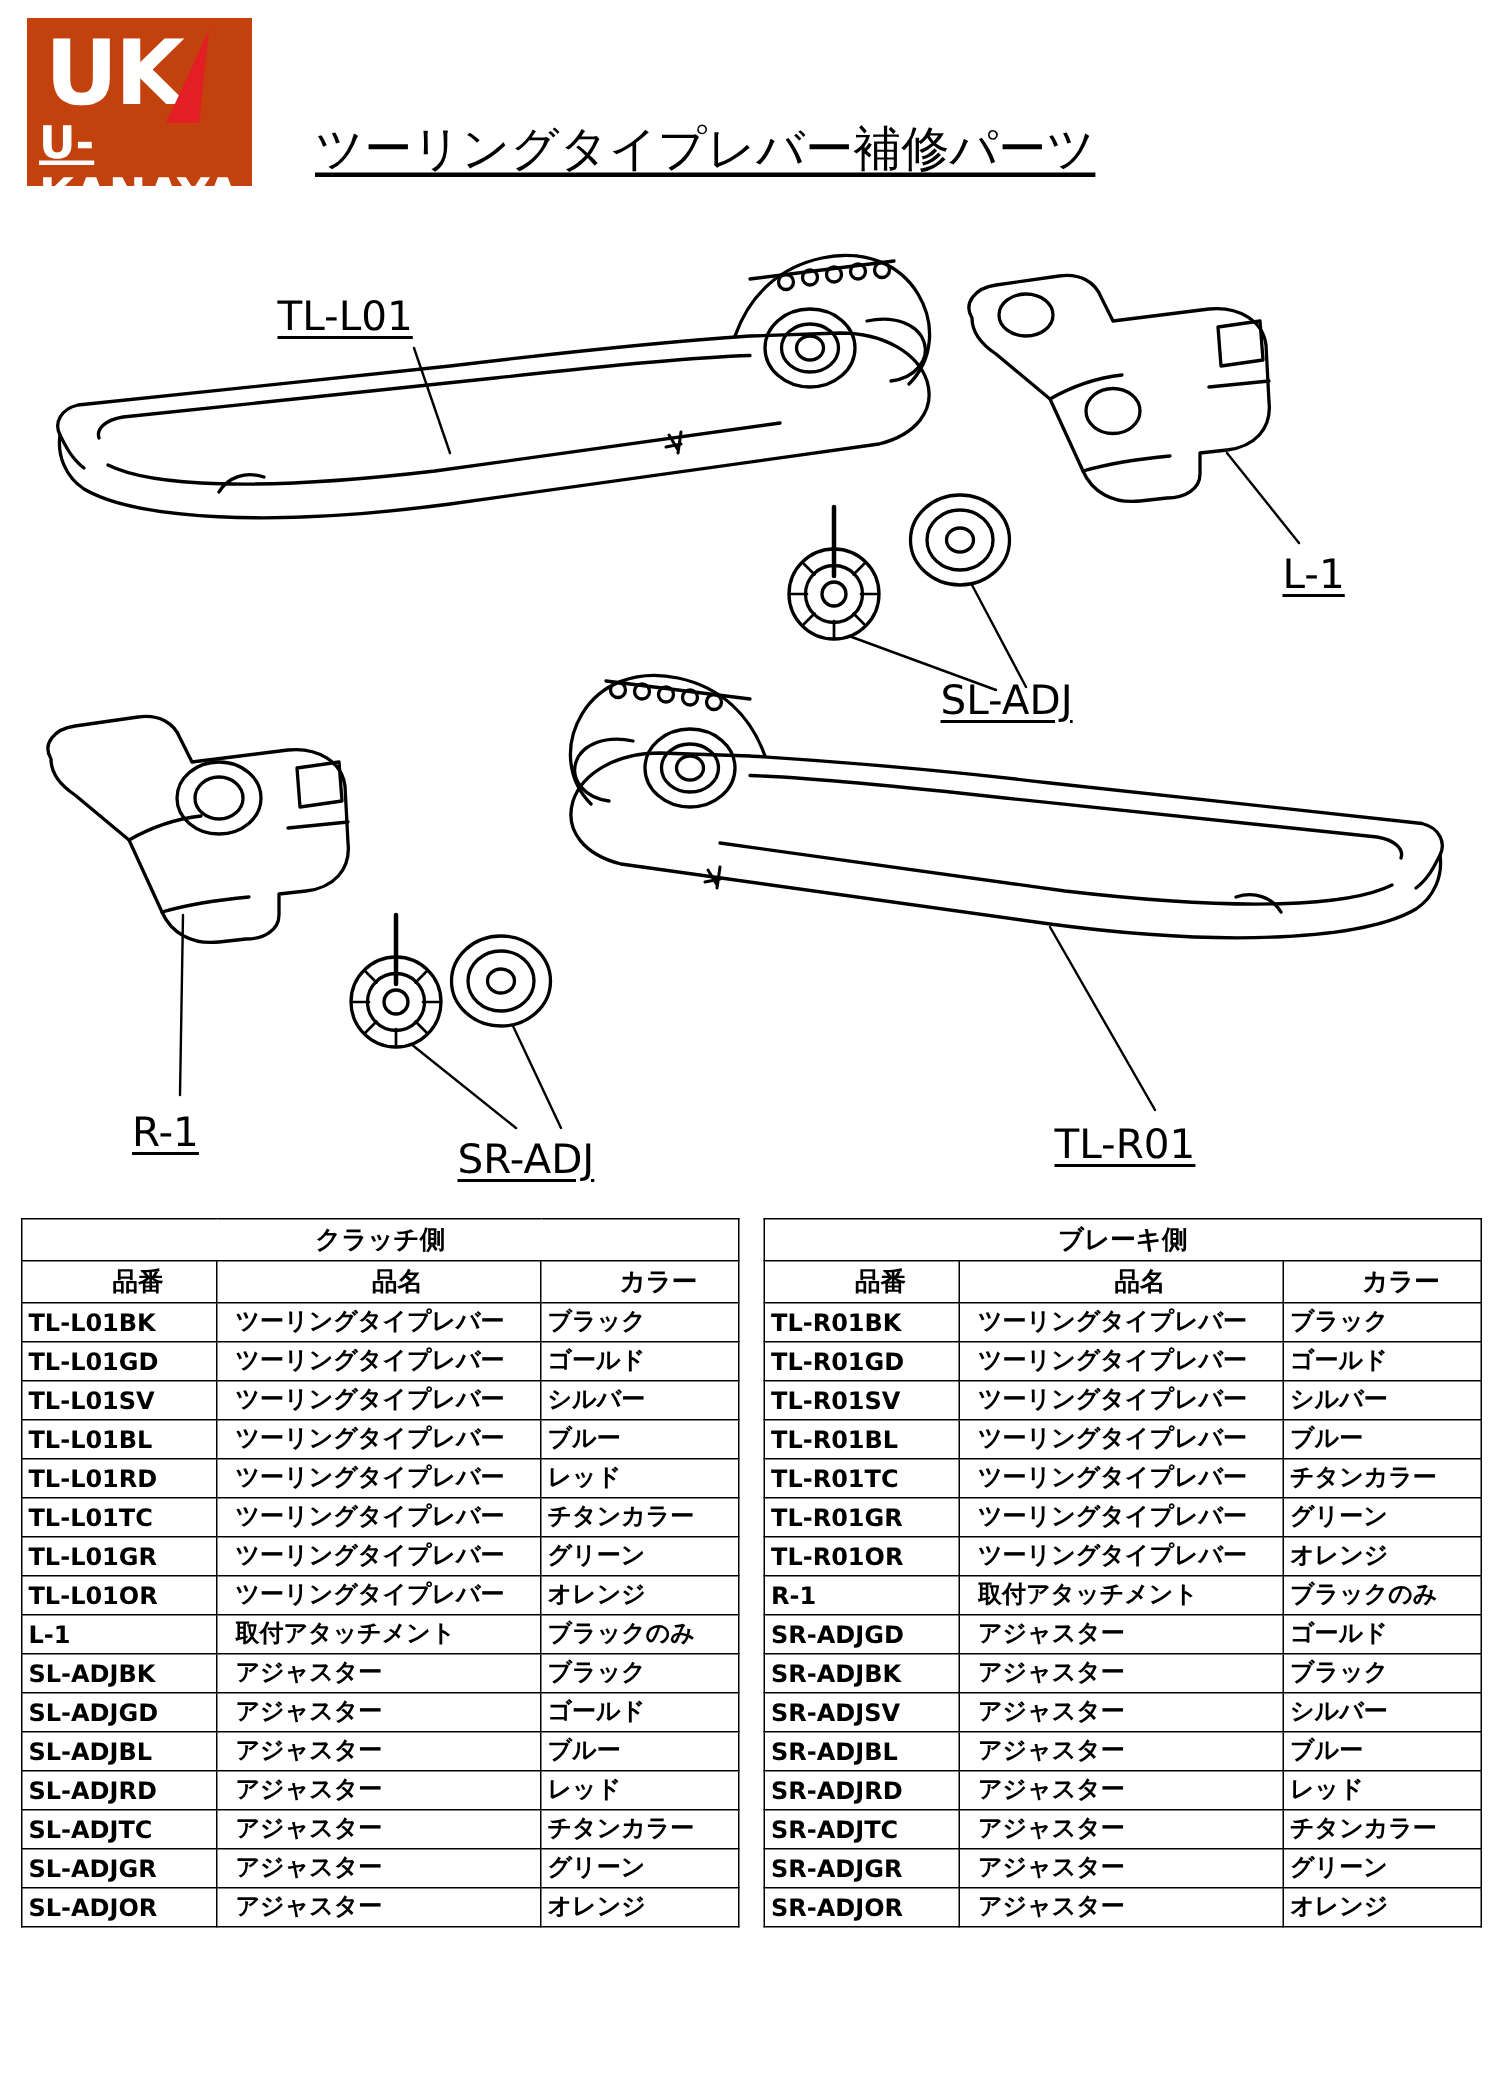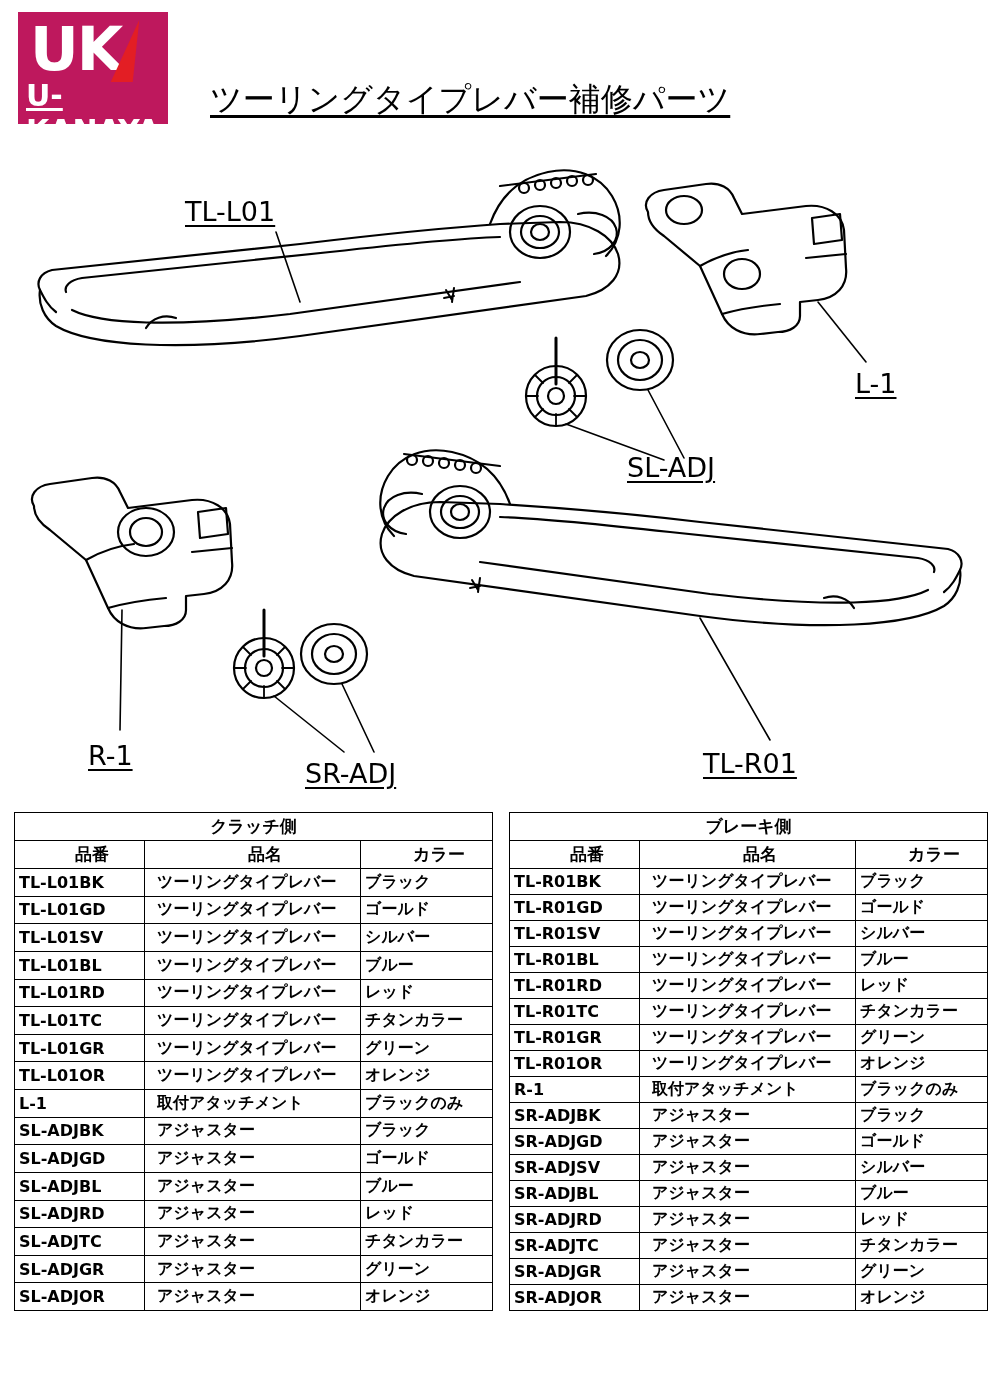--- a/index.html
+++ b/index.html
@@ -21,21 +21,21 @@
     position: absolute;
     left: 0; top: 0;
     width: 1000px;
     height: 140px;
   }
   .logo-box {
     position: absolute;
     left: 18px; top: 12px;
     width: 150px;
     height: 112px;
-    background: #be185d;
+    background: #c2410c;
   }
   .logo-uk {
     position: absolute;
     left: 12px; top: 2px;
     color: #fff;
     font-size: 60px;
     font-weight: bold;
     letter-spacing: -2px;
     font-family: "DejaVu Sans", "Liberation Sans", sans-serif;
   }
@@ -405,53 +405,48 @@
           <td class="c1">TL-R01SV</td>
           <td class="c2">ツーリングタイプレバー</td>
           <td class="c3">シルバー</td>
         </tr>
       <tr>
           <td class="c1">TL-R01BL</td>
           <td class="c2">ツーリングタイプレバー</td>
           <td class="c3">ブルー</td>
         </tr>
       <tr>
-          <td class="c1">TL-R01RD</td>
-          <td class="c2">ツーリングタイプレバー</td>
-          <td class="c3">レッド</td>
-        </tr>
-      <tr>
           <td class="c1">TL-R01TC</td>
           <td class="c2">ツーリングタイプレバー</td>
           <td class="c3">チタンカラー</td>
         </tr>
       <tr>
           <td class="c1">TL-R01GR</td>
           <td class="c2">ツーリングタイプレバー</td>
           <td class="c3">グリーン</td>
         </tr>
       <tr>
           <td class="c1">TL-R01OR</td>
           <td class="c2">ツーリングタイプレバー</td>
           <td class="c3">オレンジ</td>
         </tr>
       <tr>
           <td class="c1">R-1</td>
           <td class="c2">取付アタッチメント</td>
           <td class="c3">ブラックのみ</td>
         </tr>
       <tr>
+          <td class="c1">SR-ADJGD</td>
+          <td class="c2">アジャスター</td>
+          <td class="c3">ゴールド</td>
+        </tr>
+      <tr>
           <td class="c1">SR-ADJBK</td>
           <td class="c2">アジャスター</td>
           <td class="c3">ブラック</td>
-        </tr>
-      <tr>
-          <td class="c1">SR-ADJGD</td>
-          <td class="c2">アジャスター</td>
-          <td class="c3">ゴールド</td>
         </tr>
       <tr>
           <td class="c1">SR-ADJSV</td>
           <td class="c2">アジャスター</td>
           <td class="c3">シルバー</td>
         </tr>
       <tr>
           <td class="c1">SR-ADJBL</td>
           <td class="c2">アジャスター</td>
           <td class="c3">ブルー</td>

